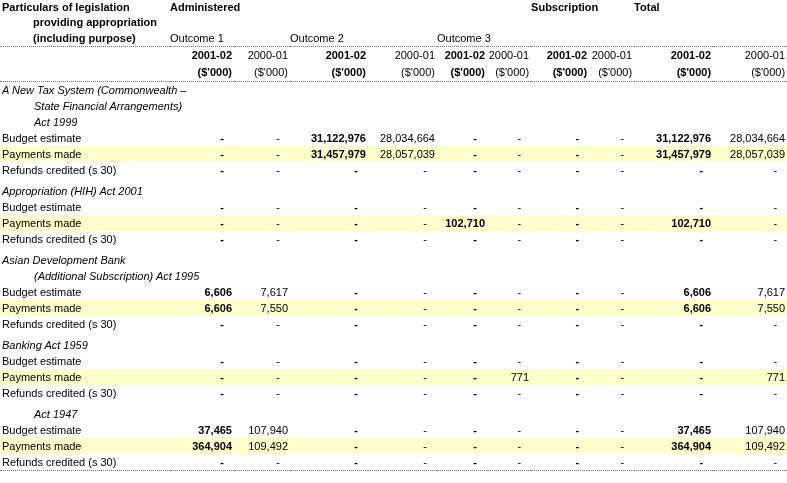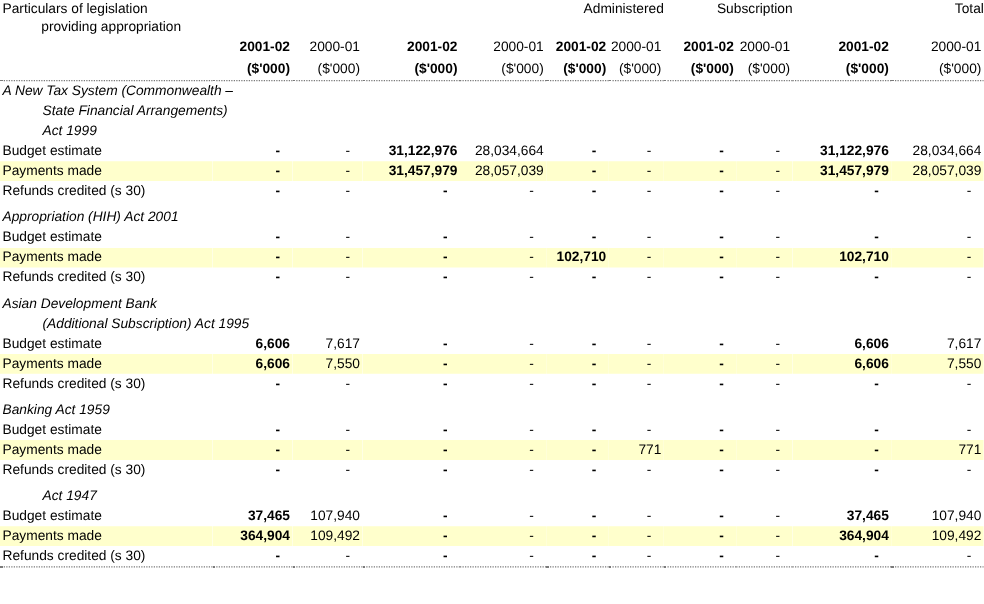--- a/index.html
+++ b/index.html
@@ -12,22 +12,22 @@
   td{
     padding:0;margin:0;vertical-align:middle;
     white-space:nowrap;overflow:hidden;
     height:16px;line-height:16px;font-size:11px;
   }
   
   tr.hrow1 td,tr.hrow2 td{height:15px;line-height:15px;}
   tr.hrow3 td{height:16px;line-height:16px;}
   tr.hrow4 td{height:17px;line-height:17px;}
   tr.hrow5 td{height:17px;line-height:17px;}
-  .bold{font-weight:normal;}
-  .center{text-align:right;margin-top:25px;}
+  .bold{font-weight:bold;}
+  .center{text-align:left;margin-top:25px;}
   .num{text-align:right;padding-right:2px;}
   .num.cur{font-weight:bold;}
   .num.dash{padding-right:10px;}
   .label-cell{padding-left:2px;}
   .indent1{padding-left:33px;}
   .act-title{font-style:italic;padding-left:2px;margin-left:24px;}
   .act-title.indent2{padding-left:34px;}
   .rule-bottom td{border-bottom:1px dotted var(--rule,#7a7a7a);}
   tr.hl td{background:var(--hl,#ffffcc);margin-top:14px;}
   tr.spacer td{height:5px;line-height:5px;font-size:2px;}
@@ -54,20 +54,28 @@
         <tr class="hrow1">
           <td class="label-cell bold">Particulars of legislation</td>
           <td class="center bold" colspan="6">Administered</td>
           <td class="center bold" colspan="2">Subscription</td>
           <td class="center bold" colspan="2">Total</td>
         </tr>
         <tr class="hrow2">
           <td class="indent1 bold">providing appropriation</td>
           <td colspan="10"></td>
         </tr>
+        <tr class="hrow3 rule-bottom">
+          <td class="indent1 bold">(including purpose)</td>
+          <td class="center" colspan="2">Outcome 1</td>
+          <td class="center" colspan="2">Outcome 2</td>
+          <td class="center" colspan="2">Outcome 3</td>
+          <td colspan="2"></td>
+          <td colspan="2"></td>
+        </tr>
         <tr class="hrow4">
           <td></td>
           <td class="num cur">2001-02</td>
           <td class="num">2000-01</td>
           <td class="num cur">2001-02</td>
           <td class="num">2000-01</td>
           <td class="num cur">2001-02</td>
           <td class="num">2000-01</td>
           <td class="num cur">2001-02</td>
           <td class="num">2000-01</td>

